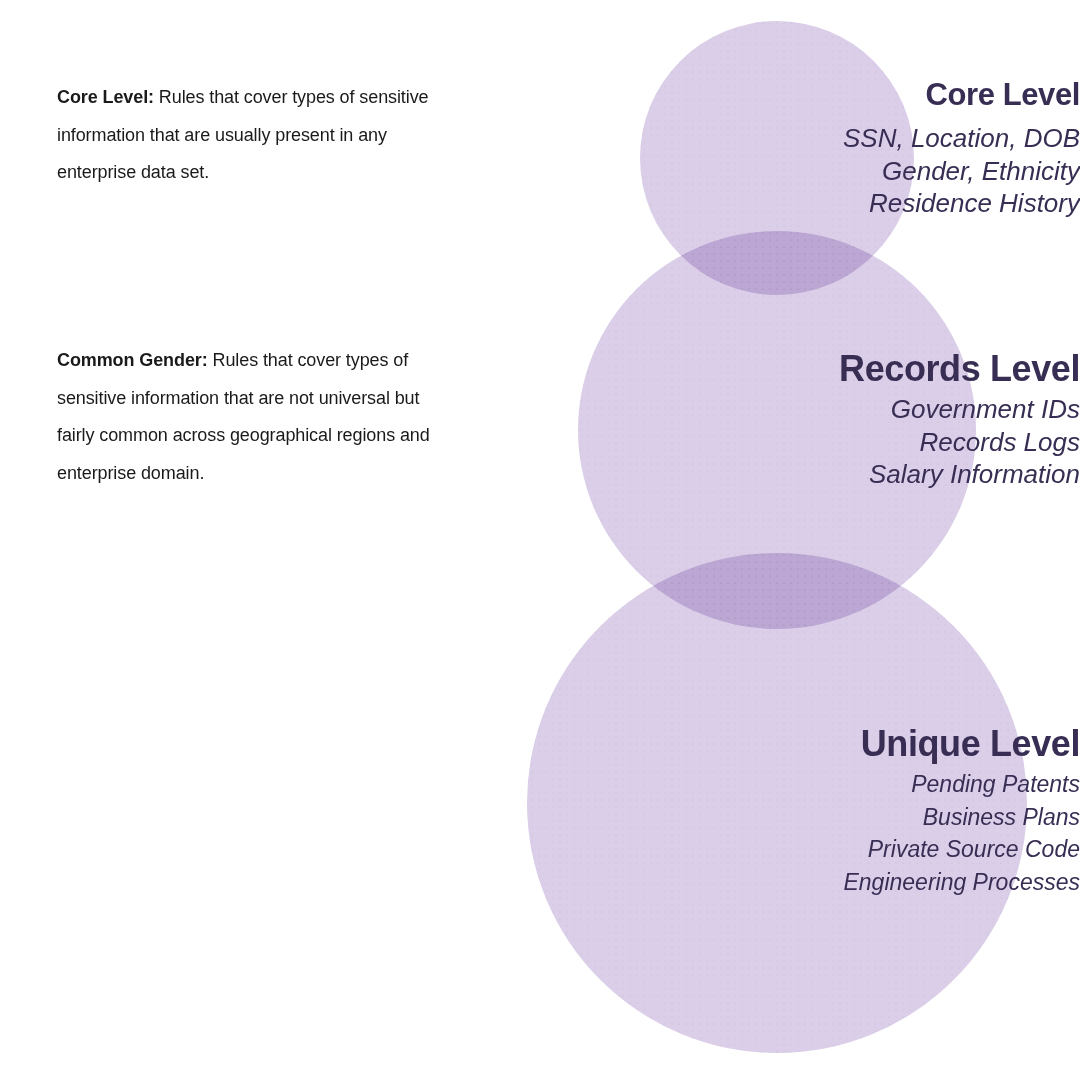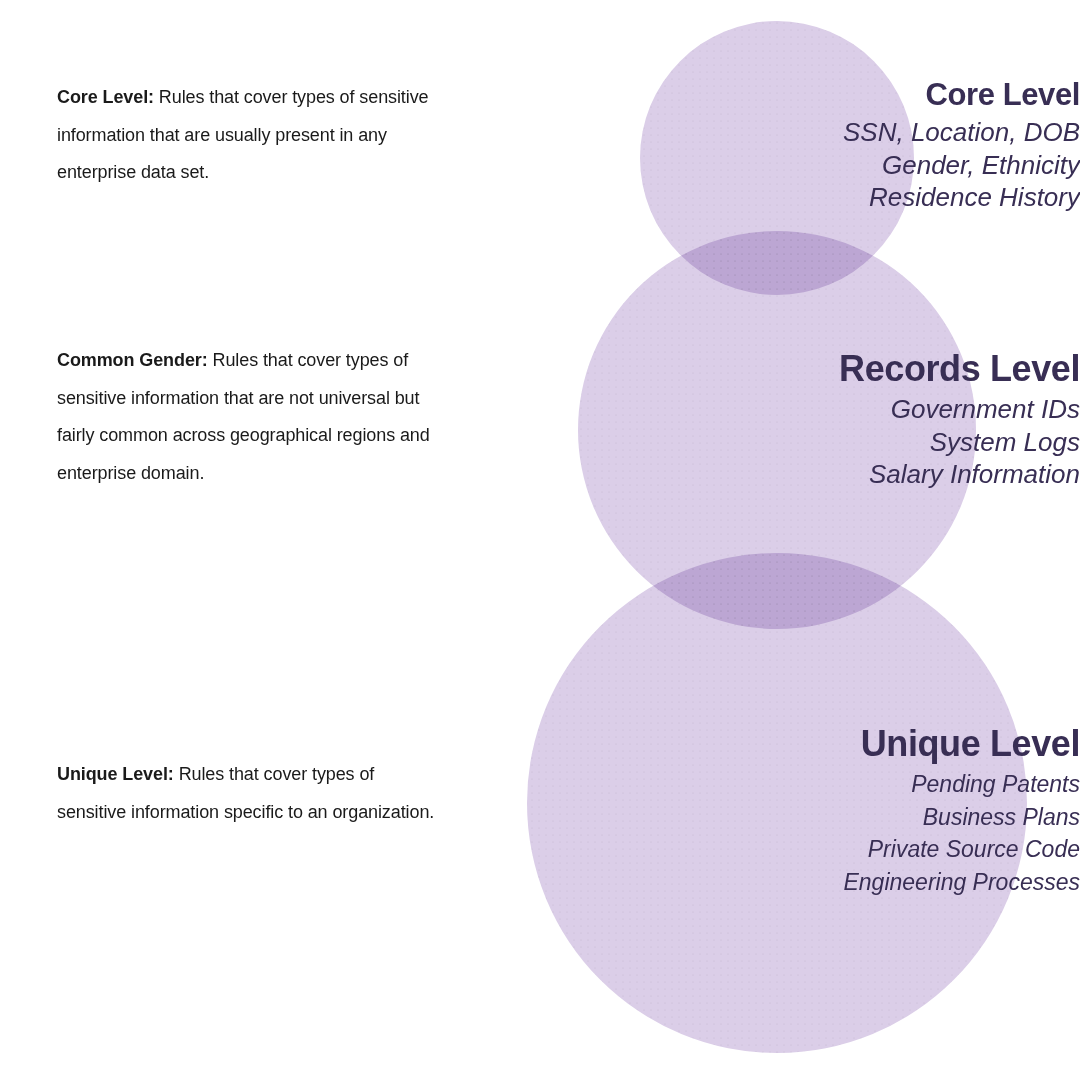--- a/index.html
+++ b/index.html
@@ -72,42 +72,41 @@
     font-style: italic;
     font-weight: 500;
   }
   .circle-items div {
     white-space: nowrap;
   }
 
   
   #core-text        { top: 76px; }
   #core-text .circle-title { font-size: 31px; line-height: 38px; }
-  #core-text .circle-items { font-size: 26px; line-height: 32.5px; margin-top: 2px; }
+  #core-text .circle-items { font-size: 26px; line-height: 32.5px; margin-top: 8px; }
 
   
   #common-text      { top: 347px; }
   #common-text .circle-title { font-size: 36px; line-height: 44px; }
   #common-text .circle-items { font-size: 26px; line-height: 32.5px; margin-top: 2px; }
 
   
   #unique-text      { top: 722px; }
   #unique-text .circle-title { font-size: 36px; line-height: 44px; }
   #unique-text .circle-items { font-size: 23px; line-height: 32.5px; margin-top: 2px; }
 </style>
 </head>
 <body>
 
 <div id="description-column">
 
   <p class="desc-block" id="desc-core"><span class="lead">Core Level:</span><span> Rules that cover types of sensitive information that are usually present in any enterprise data set.</span></p>
 
   <p class="desc-block" id="desc-common"><span class="lead">Common Gender:</span><span> Rules that cover types of sensitive information that are not universal but fairly common across geographical regions and enterprise domain.</span></p>
 
-  <p class="desc-block" id="desc-unique"><span class="lead">Unique Level:</span><span> Rules that cover types of sensitive information specific to an organization.</span></p>
 
 </div>
 
 <div id="venn-diagram">
 
   <svg id="venn-svg" viewBox="0 0 620 1080">
     <defs>
       <pattern id="dot-texture" width="7" height="7" patternUnits="userSpaceOnUse">
         <circle cx="2" cy="2" r="0.85" fill="#000000" opacity="0.045"></circle>
       </pattern>
@@ -130,21 +129,21 @@
         <div>SSN, Location, DOB</div>
         <div>Gender, Ethnicity</div>
         <div>Residence History</div>
       </div>
   </div>
 
   <div class="circle-text" id="common-text">
     <div class="circle-title">Records Level</div>
     <div class="circle-items" id="common-items">
         <div>Government IDs</div>
-        <div>System Logs</div>
+        <div>Records Logs</div>
         <div>Salary Information</div>
       </div>
   </div>
 
   <div class="circle-text" id="unique-text">
     <div class="circle-title">Unique Level</div>
     <div class="circle-items" id="unique-items">
         <div>Pending Patents</div>
         <div>Business Plans</div>
         <div>Private Source Code</div>

